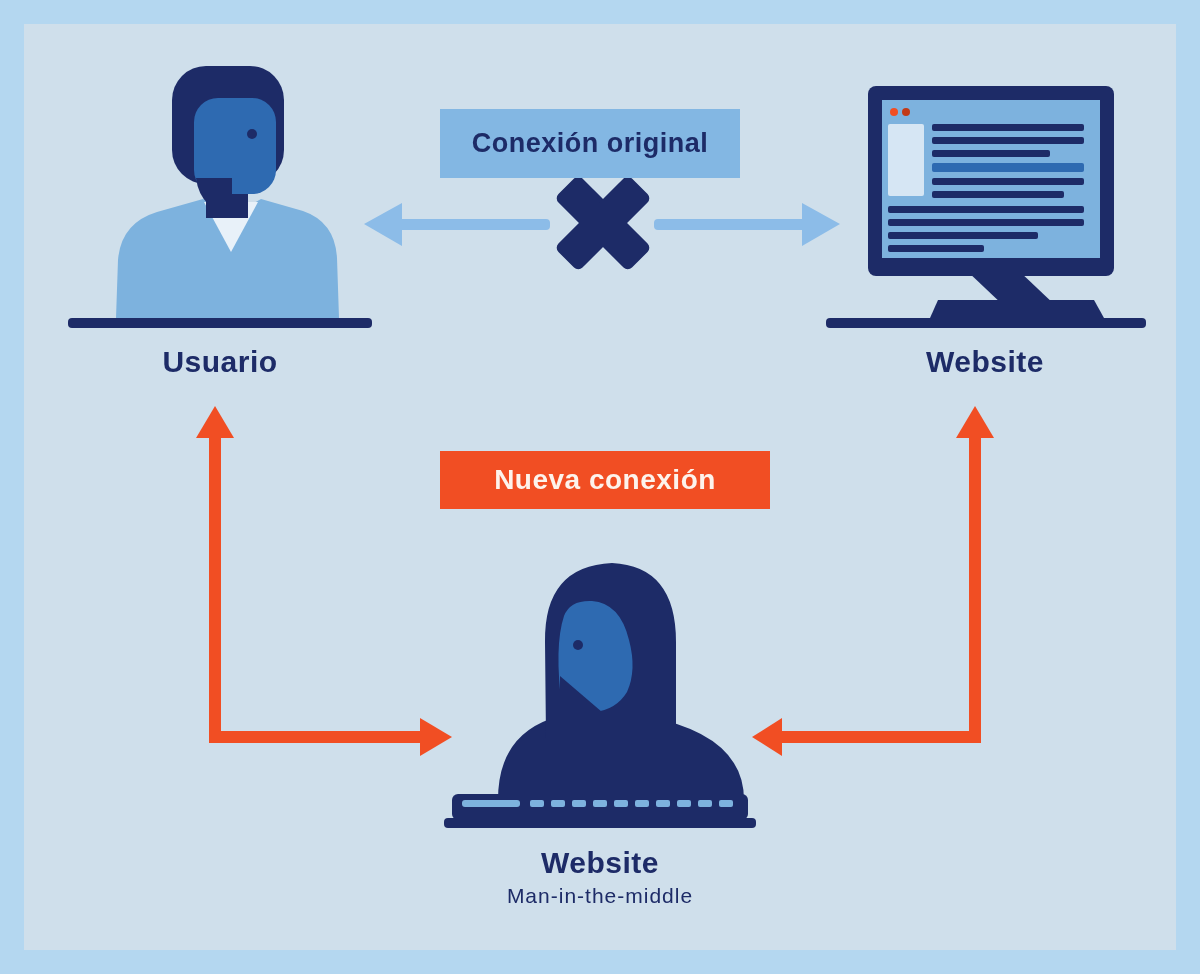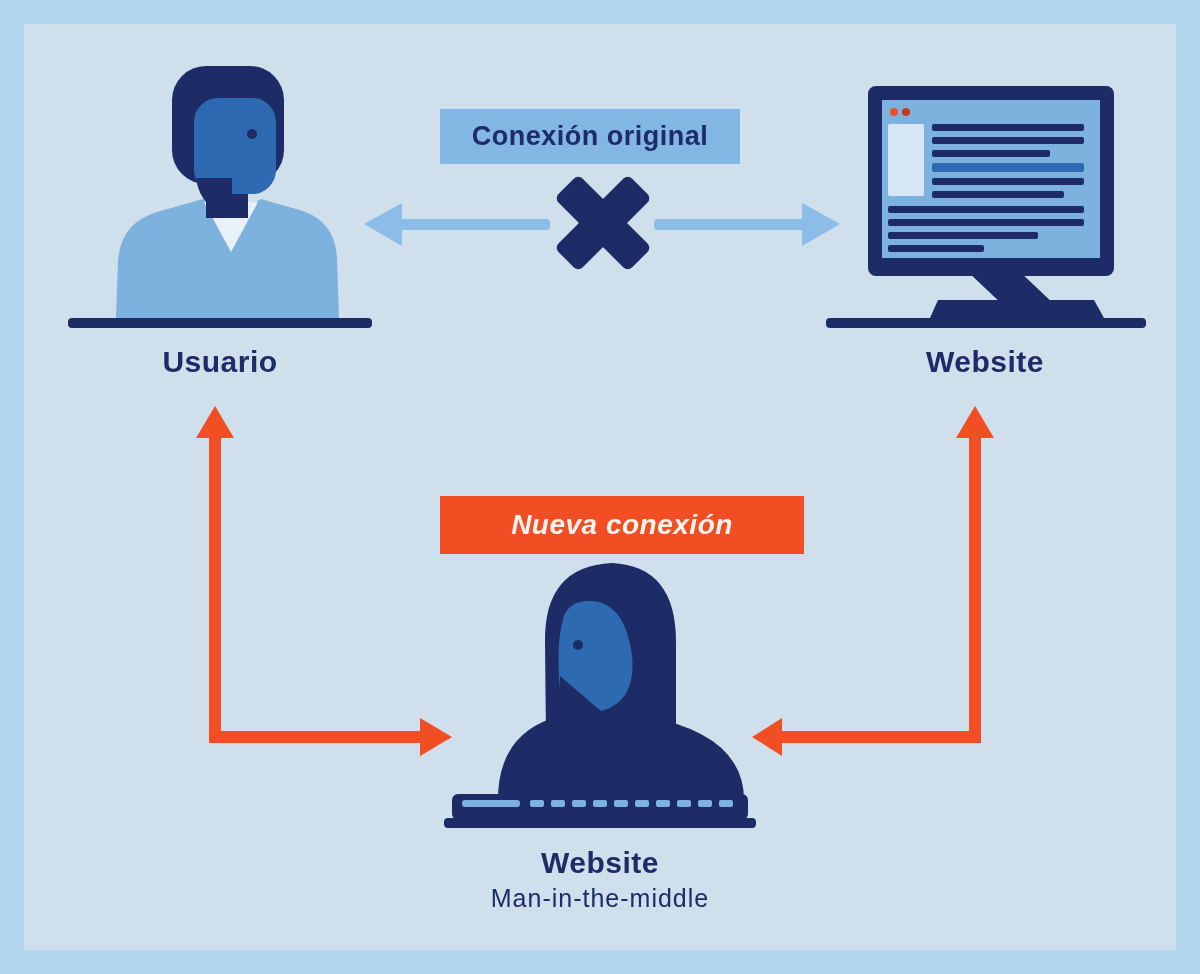--- a/index.html
+++ b/index.html
@@ -36,35 +36,35 @@
   .f-orange{fill:var(--orange);}
   .f-white{fill:var(--collar-white);}
   .f-panel{fill:var(--screen-panel);}
   
   .tag{
     position:absolute;
     display:flex;align-items:center;justify-content:center;
     font-weight:bold;letter-spacing:.5px;
   }
   .tag-blue{
-    left:440px;top:109px;width:300px;height:55px;
+    left:440px;top:109px;width:300px;height:69px;
     background:var(--label-blue);color:var(--navy);font-size:27px;
   }
   .tag-orange{
-    left:440px;top:496px;width:364px;height:58px;
-    background:var(--orange);color:var(--label-text-light);font-size:28px;font-style:italic;
+    left:440px;top:451px;width:330px;height:58px;
+    background:var(--orange);color:var(--label-text-light);font-size:28px;
   }
   .caption{
     position:absolute;text-align:center;color:var(--navy);
     font-weight:bold;font-size:30px;letter-spacing:.5px;
   }
   .caption-user{left:100px;top:345px;width:240px;}
   .caption-website{left:865px;top:345px;width:240px;}
   .caption-attacker{left:450px;top:846px;width:300px;}
-  .caption-mitm{left:400px;top:884px;width:400px;font-weight:normal;font-size:25px;letter-spacing:1px;}
+  .caption-mitm{left:400px;top:884px;width:400px;font-weight:normal;font-size:21px;letter-spacing:1px;}
 </style>
 </head>
 <body>
 
 <div class="canvas">
   <div class="inner-bg"></div>
 
   <svg class="scene" viewBox="0 0 1200 974">
 
     <g>

